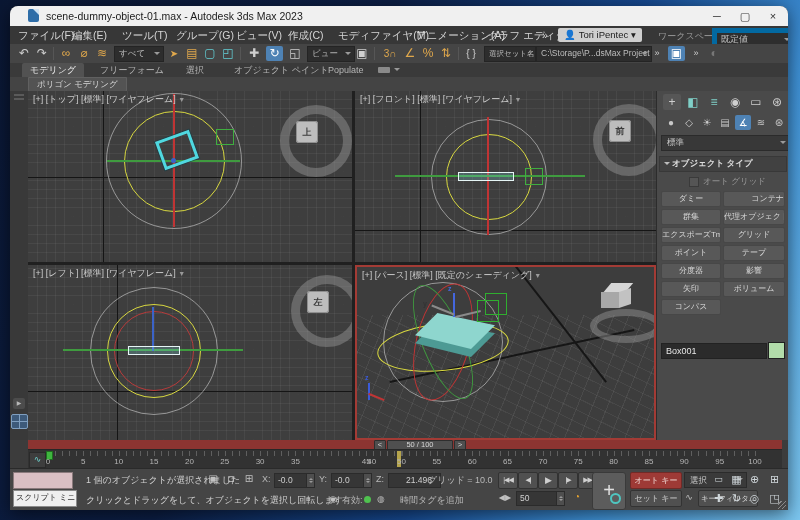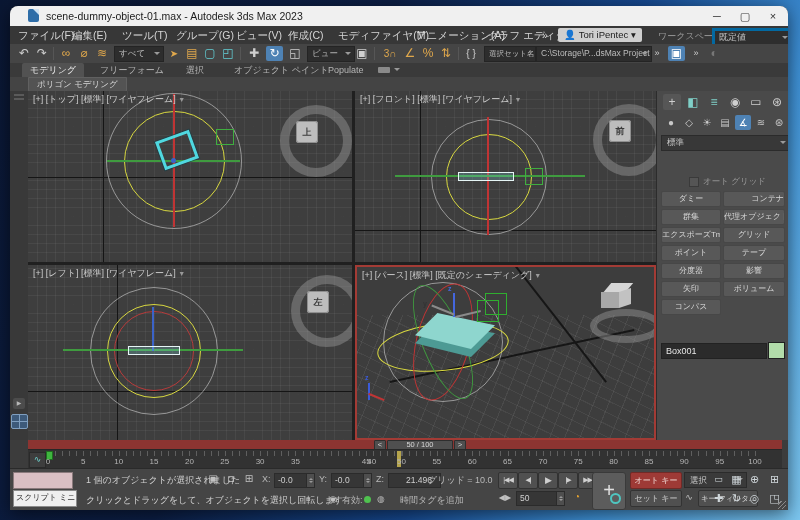--- a/index.html
+++ b/index.html
@@ -13,21 +13,21 @@
   #titlebar .ttext{left:36px;top:4px;font-size:10.5px;color:#1b1b1b;white-space:nowrap;}
   .doc-ico{left:18px;top:3px;width:11px;height:13px;background:#2e6da8;border-radius:2px;}
   .doc-ico:before{content:"";position:absolute;right:0;top:0;border:3px solid #cfe2f2;border-left-color:transparent;border-bottom-color:transparent;}
   .winctl{top:0;width:26px;height:20px;text-align:center;line-height:20px;font-size:11px;color:#333;}
   
   #menubar{left:0;top:20px;width:100%;height:18px;background:#373737;border-bottom:1px solid #2c2c2c;}
   .menu-item{top:2px;height:14px;line-height:14px;font-size:10.5px;color:#d6d6d6;white-space:nowrap;}
   .userchip{left:548px;top:2px;width:84px;height:14px;background:#cfcfcf;border-radius:2px;color:#222;
     font-size:9.5px;line-height:14px;text-align:center;}
   .ws-label{left:648px;top:4px;font-size:9px;color:#9a9a9a;white-space:nowrap;}
-  .ws-combo{left:702px;top:2px;width:72px;height:14px;background:#2e2e2e;border:3px solid #0369a1;
+  .ws-combo{left:702px;top:2px;width:72px;height:14px;background:#2e2e2e;border:5px solid #0369a1;
     color:#c4c4c4;font-size:9px;line-height:13px;padding-left:4px;white-space:nowrap;overflow:hidden;}
   .combo-arrow{position:absolute;right:3px;top:5px;width:0;height:0;border:3px solid transparent;border-top-color:#9a9a9a;}
   
   #toolbar{left:0;top:38px;width:100%;height:19px;background:#454545;border-bottom:1px solid #303030;}
   .tbi{top:2px;height:15px;line-height:15px;font-size:12px;color:#cfcfcf;text-align:center;}
   .tbi.warm{color:#e0a84c;} .tbi.cool{color:#62cdd4;}
   .tb-combo{top:2px;height:14px;background:#2d2d2d;border:1px solid #242424;color:#bdbdbd;
     font-size:8.5px;line-height:13px;padding-left:4px;white-space:nowrap;overflow:hidden;}
   .tb-sep{top:3px;width:1px;height:13px;background:#565656;}
   .bluebox{background:#4e82b4;border-radius:2px;color:#fff;}
@@ -314,20 +314,21 @@
     <div class="abs cp-cat" style="left:60px;top:24px;">▤</div>
     <div class="abs cp-cat sel" style="left:78px;top:24px;">∡</div>
     <div class="abs cp-cat" style="left:96px;top:24px;">≋</div>
     <div class="abs cp-cat" style="left:114px;top:24px;">⊛</div>
 
     <div class="abs cp-combo" style="left:4px;top:44px;width:122px;height:14px;">
       <span>標準</span>
       <span class="combo-arrow"></span>
     </div>
 
+    <div class="abs rollout" style="left:2px;top:65px;width:114px;height:14px;">オブジェクト タイプ</div>
 
     <div class="abs chk" style="left:32px;top:86px;"></div>
     <div class="abs" style="left:46px;top:85px;font-size:8.5px;color:#979797;">オート グリッド</div>
 
     <div class="abs otbtn" style="left:4px;top:100px;width:58px;height:14px;">ダミー</div>
     <div class="abs otbtn" style="left:66px;top:100px;width:60px;height:14px;text-align:right;">コンテナ</div>
     <div class="abs otbtn" style="left:4px;top:118px;width:58px;height:14px;">群集</div>
     <div class="abs otbtn" style="left:66px;top:118px;width:60px;height:14px;">代理オブジェクト</div>
     <div class="abs otbtn" style="left:4px;top:136px;width:58px;height:14px;">エクスポーズTm</div>
     <div class="abs otbtn" style="left:66px;top:136px;width:60px;height:14px;">グリッド</div>

